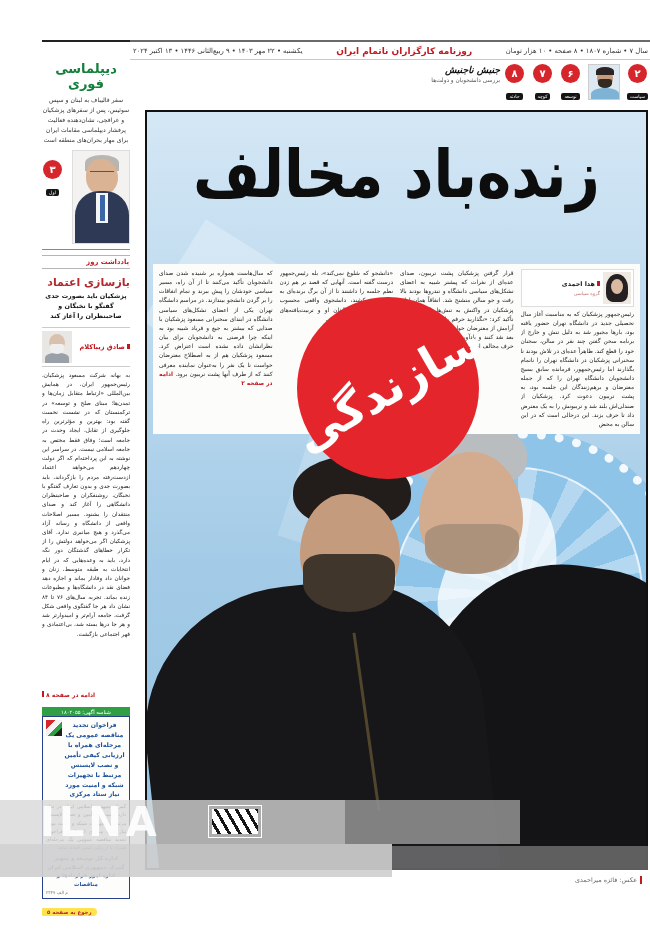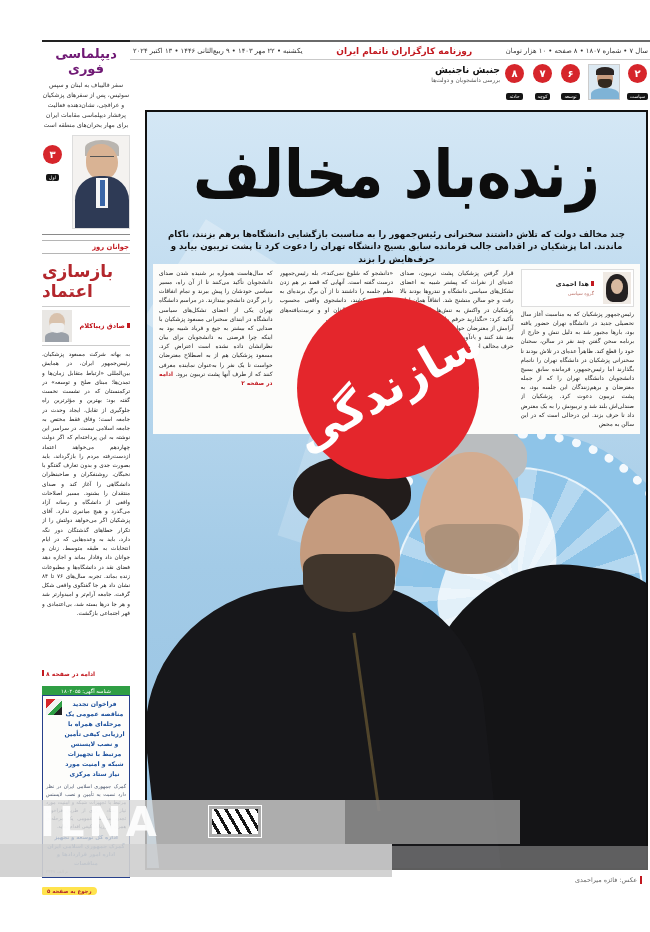--- a/index.html
+++ b/index.html
@@ -16,45 +16,45 @@
 
   
   .teasers { position:absolute; left:130px; top:64px; width:518px; height:42px; display:flex; direction:rtl;
              gap:7px; align-items:flex-start; }
   .teaser { display:flex; direction:rtl; gap:4px; }
   .badge { width:21px; flex:0 0 21px; text-align:center; }
   .badge .num { width:19px; height:19px; border-radius:50%; background:#d6252b; color:#fff; font-weight:bold;
                 font-size:10px; line-height:19px; margin:0 auto; }
   .badge .sec { display:inline-block; background:#151515; color:#fff; font-size:4.6px; padding:1px 3px;
                 border-radius:2px; margin-top:1px; }
-  .t-title { font-size:9.3px; font-weight:bold; color:#101010; white-space:nowrap; }
+  .t-title { font-size:9.3px; font-weight:bold; color:#101010; white-space:nowrap;font-style:italic; }
   .t-sub { font-size:5.8px; color:#555; margin-top:2px; white-space:nowrap; }
   .mini-portrait { width:32px; height:36px; flex:0 0 32px; background:#dce9f2; position:relative; overflow:hidden; border:1px solid #ccc; }
   .mp-head { position:absolute; left:8px; top:4px; width:16px; height:18px; background:#c79b7e; border-radius:50% 50% 45% 45%; }
   .mp-hair { position:absolute; left:7px; top:2px; width:18px; height:8px; background:#2b2422; border-radius:50% 50% 0 0; }
   .mp-beard { position:absolute; left:9px; top:14px; width:14px; height:9px; background:#33291f; border-radius:20% 20% 50% 50%; }
   .mp-body { position:absolute; left:2px; top:23px; width:28px; height:13px; background:#7fb3d6; border-radius:45% 45% 0 0; }
 
   
   .sidebar { position:absolute; left:42px; top:42px; width:88px; }
-  .dip-title { font-size:13px; font-weight:bold; color:#701a75; text-align:center; direction:rtl; margin-top:4px; }
+  .dip-title { font-size:13px; font-weight:bold; color:#15803d; text-align:center; direction:rtl; margin-top:19px; }
   .dip-text { font-size:6.1px; color:#333; direction:rtl; text-align:center; line-height:1.65; margin-top:4px; }
   .dip-figure { position:relative; height:94px; margin-top:5px; }
   .dip-figure .badge { position:absolute; left:0; top:10px; }
   .g-photo { position:absolute; right:0; top:0; width:58px; height:94px; background:#f4f2f0; overflow:hidden; border:1px solid #ddd; }
   .g-hair { position:absolute; left:12px; top:4px; width:34px; height:16px; background:#b9b5b0; border-radius:50% 50% 0 0; }
   .g-face { position:absolute; left:13px; top:8px; width:32px; height:36px; background:#d9b394; border-radius:46% 54% 50% 50%; }
   .g-glasses { position:absolute; left:17px; top:20px; width:24px; height:6px; border-top:1.5px solid #555; }
   .g-suit { position:absolute; left:2px; top:40px; width:54px; height:54px; background:#2e3a55; border-radius:45% 45% 0 0; }
   .g-shirt { position:absolute; left:23px; top:42px; width:12px; height:30px; background:#f5f5f5; }
   .g-tie { position:absolute; left:27px; top:44px; width:5px; height:26px; background:#3a66a8; }
   .side-divider { border-bottom:1px solid #8a8a8a; margin-top:5px; }
   .note-strip { border-top:1px solid #b5b5b5; border-bottom:1px solid #b5b5b5; color:#c2181f; font-size:6.8px;
                 font-weight:bold; text-align:right; direction:rtl; padding:2px 1px; margin-top:5px; }
-  .note-title { color:#b3272d; font-size:17px; font-weight:bold; text-align:left; direction:rtl; margin-top:7px; }
+  .note-title { color:#b3272d; font-size:11px; font-weight:bold; text-align:right; direction:rtl; margin-top:7px; }
   .note-sub { font-size:6.4px; font-weight:bold; color:#111; text-align:center; direction:rtl; line-height:1.55; margin-top:3px; }
   .author-card { border-top:1px solid #ccc; border-bottom:1px solid #ccc; margin-top:5px; padding:3px 0;
                  display:flex; gap:4px; align-items:center; }
   .z-photo { width:30px; height:32px; background:#e9e7e4; position:relative; overflow:hidden; flex:0 0 30px; }
   .z-head { position:absolute; left:7px; top:3px; width:16px; height:17px; background:#d9c2ad; border-radius:50%; }
   .z-beard { position:absolute; left:8px; top:13px; width:14px; height:10px; background:#efefef; border-radius:20% 20% 50% 50%; }
   .z-body { position:absolute; left:3px; top:22px; width:24px; height:10px; background:#9aa0a8; border-radius:45% 45% 0 0; }
   .z-name { direction:rtl; text-align:right; flex:1; }
   .z-name .nm { color:#c2181f; font-size:6.6px; font-weight:bold; }
   .z-name .nm::before { content:""; display:inline-block; width:3px; height:5px; background:#c2181f; margin-left:2px; }
@@ -90,21 +90,21 @@
   .emblem-bird { position:absolute; left:80px; top:55px; width:110px; height:160px; background:rgba(255,255,255,.75);
                  border-radius:60% 40% 55% 45%/70% 55% 45% 30%; transform:rotate(14deg); }
   .headline { position:absolute; left:0; right:0; top:-2px; height:112px; text-align:center; direction:rtl;
               font-size:58px; font-weight:bold; color:#0d0d0d; line-height:112px; letter-spacing:-2px;
               transform:scaleY(1.14); transform-origin:top; white-space:nowrap; }
   .lead { position:absolute; left:18px; right:18px; top:116px; text-align:center; direction:rtl;
           font-size:8.6px; font-weight:bold; color:#101010; line-height:1.45; }
   .textpanel { position:absolute; left:6px; right:6px; top:152px; height:170px; background:#fcfcfa;
                display:flex; direction:rtl; gap:7px; padding:5px 6px; }
   .t-col { flex:1; font-size:5.8px; line-height:1.58; text-align:justify; direction:rtl; color:#222; overflow:hidden; }
-  .main-author { border:1px solid #ddd; display:flex; gap:9px; align-items:center; margin-bottom:3px; padding:2px; background:#fff; }
+  .main-author { border:1px solid #ddd; display:flex; gap:3px; align-items:center; margin-bottom:3px; padding:2px; background:#fff; }
   .h-photo { width:28px; height:32px; background:#efe9e3; position:relative; overflow:hidden; flex:0 0 28px; }
   .h-hijab { position:absolute; left:3px; top:2px; width:22px; height:28px; background:#242021; border-radius:50% 50% 30% 30%; }
   .h-face { position:absolute; left:8px; top:7px; width:12px; height:15px; background:#d9b9a0; border-radius:50%; }
   .h-name { direction:rtl; text-align:right; flex:1; }
   .h-name .nm { font-size:6.4px; font-weight:bold; color:#1a1a1a; }
   .h-name .nm::before { content:""; display:inline-block; width:3px; height:5px; background:#c2181f; margin-left:2px; }
   .h-name .rl { font-size:4.8px; color:#c07a72; margin-top:1px; }
   .inline-continue { color:#c2181f; font-weight:bold; }
 
   
@@ -208,22 +208,23 @@
           <div class="g-glasses"></div>
           <div class="g-suit"></div>
           <div class="g-shirt"></div>
           <div class="g-tie"></div>
         </div>
       </div>
       <div class="side-divider"></div>
     </div>
 
     <div>
-      <div class="note-strip">جوانان روز</div>
+      <div class="note-strip">یادداشت روز</div>
       <div class="note-title">بازسازی اعتماد</div>
+      <div class="note-sub">پزشکیان باید بصورت جدی گفتگو با نخبگان و صاحبنظران را آغاز کند</div>
       <div class="author-card">
         <div class="z-photo">
           <div class="z-body"></div>
           <div class="z-head"></div>
           <div class="z-beard"></div>
         </div>
         <div class="z-name">
           <div class="nm">صادق زیباکلام</div>
         </div>
       </div>
@@ -258,21 +259,20 @@
     <div class="old-hair"></div>
     <div class="old-face"></div>
     <div class="old-beard"></div>
     <div class="young-body"></div>
     <div class="young-zip"></div>
     <div class="yh-hair"></div>
     <div class="yh-face"></div>
     <div class="yh-beard"></div>
 
     <div class="headline">زنده‌باد مخالف</div>
-    <div class="lead">چند مخالف دولت که تلاش داشتند سخنرانی رئیس‌جمهور را به مناسبت بازگشایی دانشگاه‌ها برهم بزنند، ناکام ماندند. اما پزشکیان در اقدامی جالب فرمانده سابق بسیج دانشگاه تهران را دعوت کرد تا پشت تریبون بیاید و حرف‌هایش را بزند</div>
 
     <div class="textpanel">
       <div class="t-col">
         <div class="main-author">
           <div class="h-photo">
             <div class="h-hijab"></div>
             <div class="h-face"></div>
           </div>
           <div class="h-name">
             <div class="nm">هدا احمدی</div>

